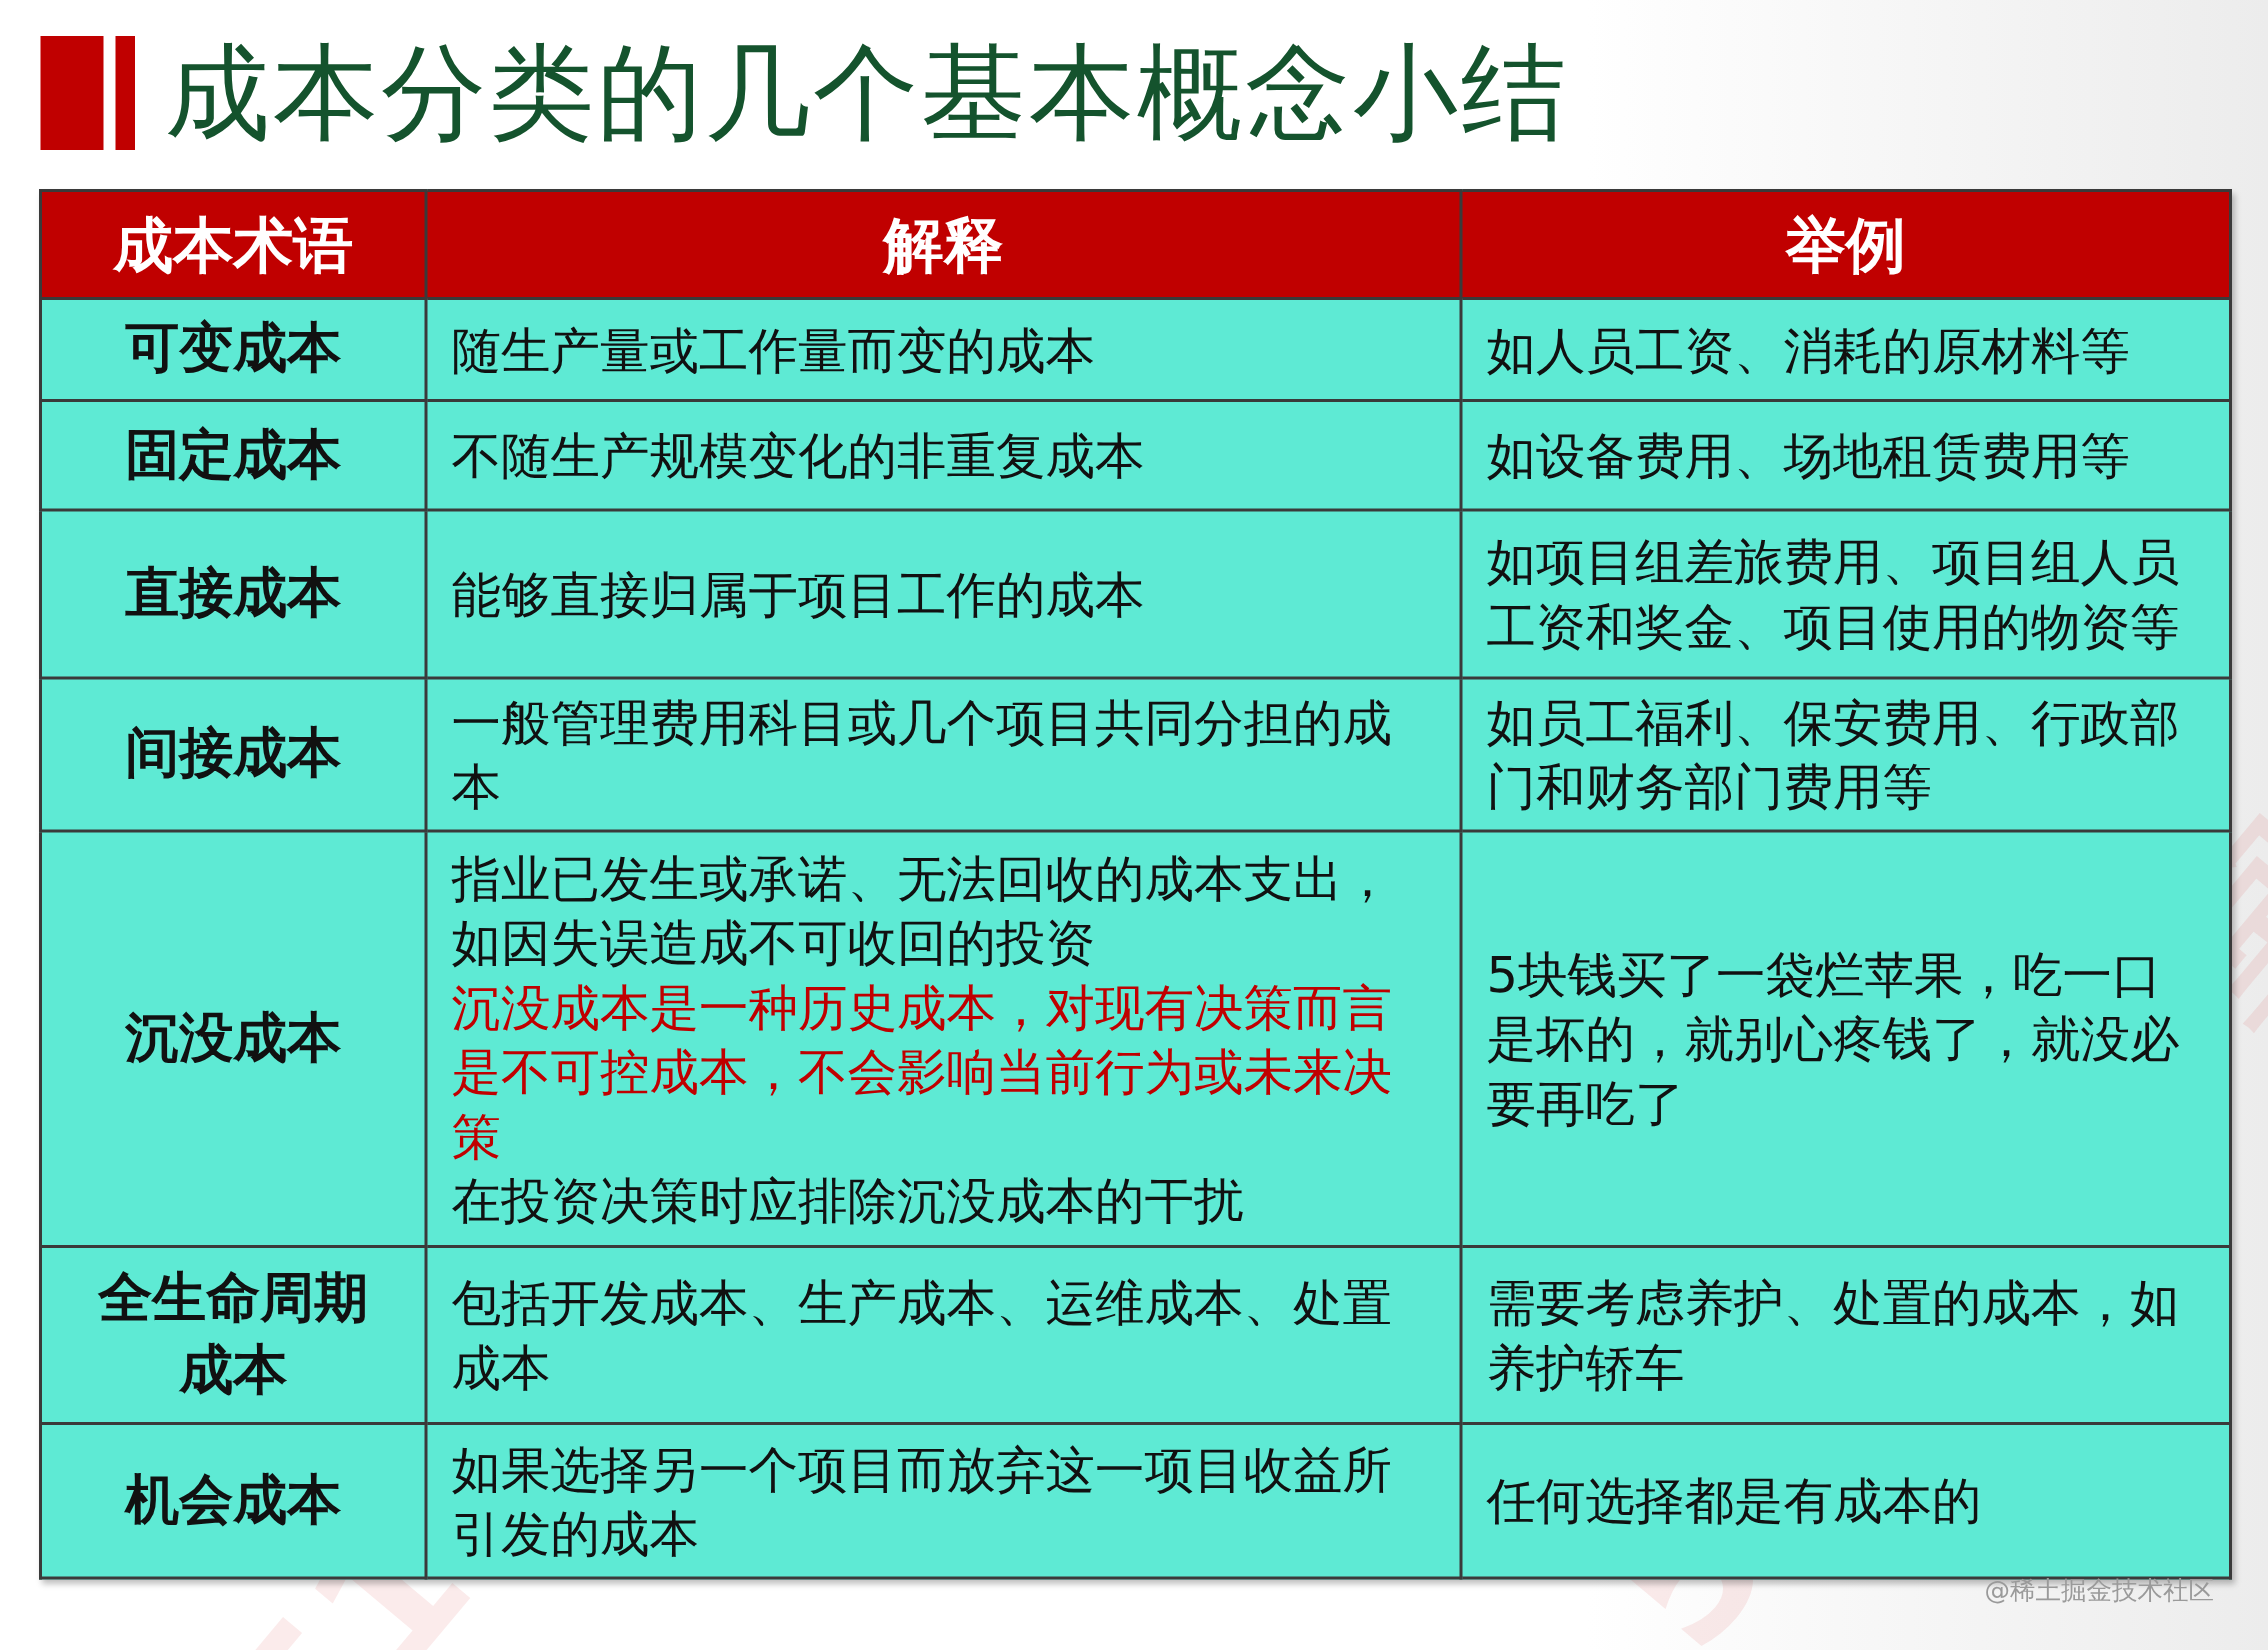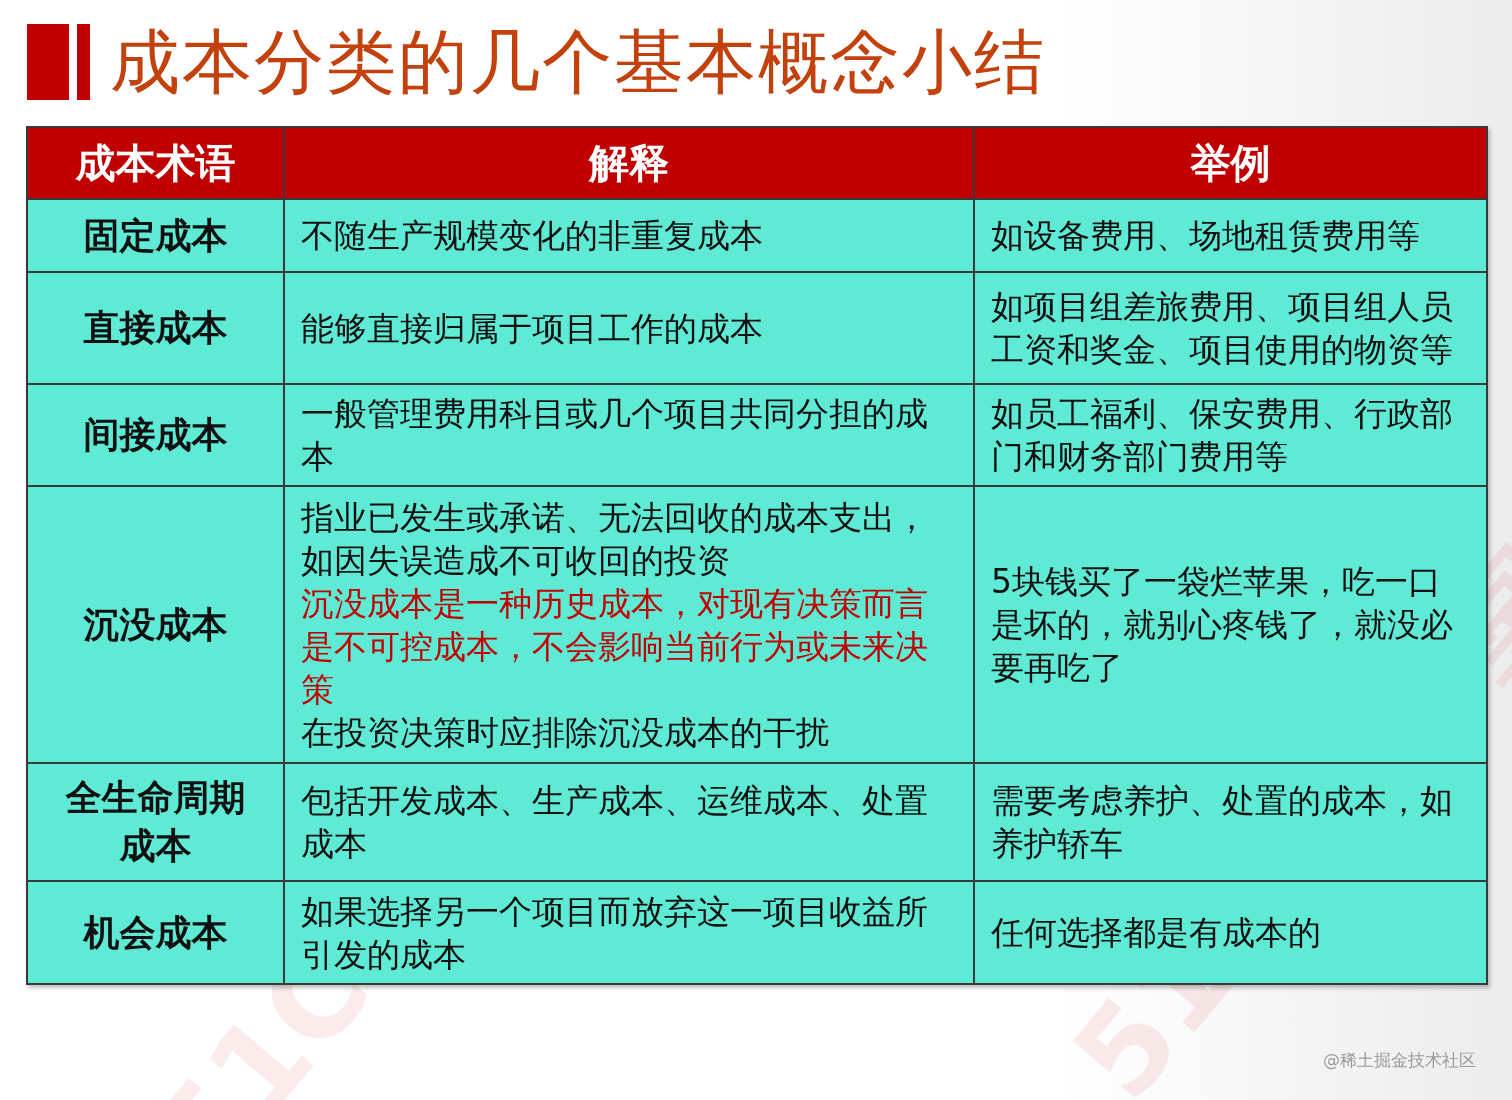--- a/index.html
+++ b/index.html
@@ -6,21 +6,21 @@
     body {
       width:1512px; height:1100px; overflow:hidden;
       background: linear-gradient(90deg, #ffffff 0%, #ffffff 70%, #ececec 100%);
       font-family: "DejaVu Sans", "Liberation Sans", sans-serif;
       position:relative;
     }
     .slide { position:absolute; left:0; top:0; width:1512px; height:1100px; }
     .title-wrap { position:absolute; left:27px; top:22px; height:80px; display:flex; align-items:center; }
     .title-bar { width:42px; height:76px; background:#c00000; margin-right:8px; }
     .title-bar-thin { width:13px; height:76px; background:#c00000; margin-right:20px; }
-    .title { font-size:70px; color:#c2410c; letter-spacing:2px; line-height:80px; }
+    .title { font-size:70px; color:#14532d; letter-spacing:2px; line-height:80px; }
     table.summary {
       position:absolute; left:26px; top:126px; width:1460px;
       border-collapse:collapse; table-layout:fixed;
       background:#5eead4;
       box-shadow: 2px 3px 4px rgba(0,0,0,0.25);
     }
     table.summary td, table.summary th {
       border:2px solid #3a3a3a; padding:0; vertical-align:middle;
     }
     table.summary th {
@@ -61,20 +61,25 @@
       <col style="width:513px">
     </colgroup>
     <thead>
       <tr>
         <th>成本术语</th>
         <th>解释</th>
         <th>举例</th>
       </tr>
     </thead>
     <tbody>
+      <tr style="height:68px">
+        <td class="term">可变成本</td>
+        <td class="desc">随生产量或工作量而变的成本</td>
+        <td class="ex">如人员工资、消耗的原材料等</td>
+      </tr>
       <tr style="height:73px">
         <td class="term">固定成本</td>
         <td class="desc">不随生产规模变化的非重复成本</td>
         <td class="ex">如设备费用、场地租赁费用等</td>
       </tr>
       <tr style="height:112px">
         <td class="term">直接成本</td>
         <td class="desc">能够直接归属于项目工作的成本</td>
         <td class="ex">如项目组差旅费用、项目组人员工资和奖金、项目使用的物资等</td>
       </tr>

